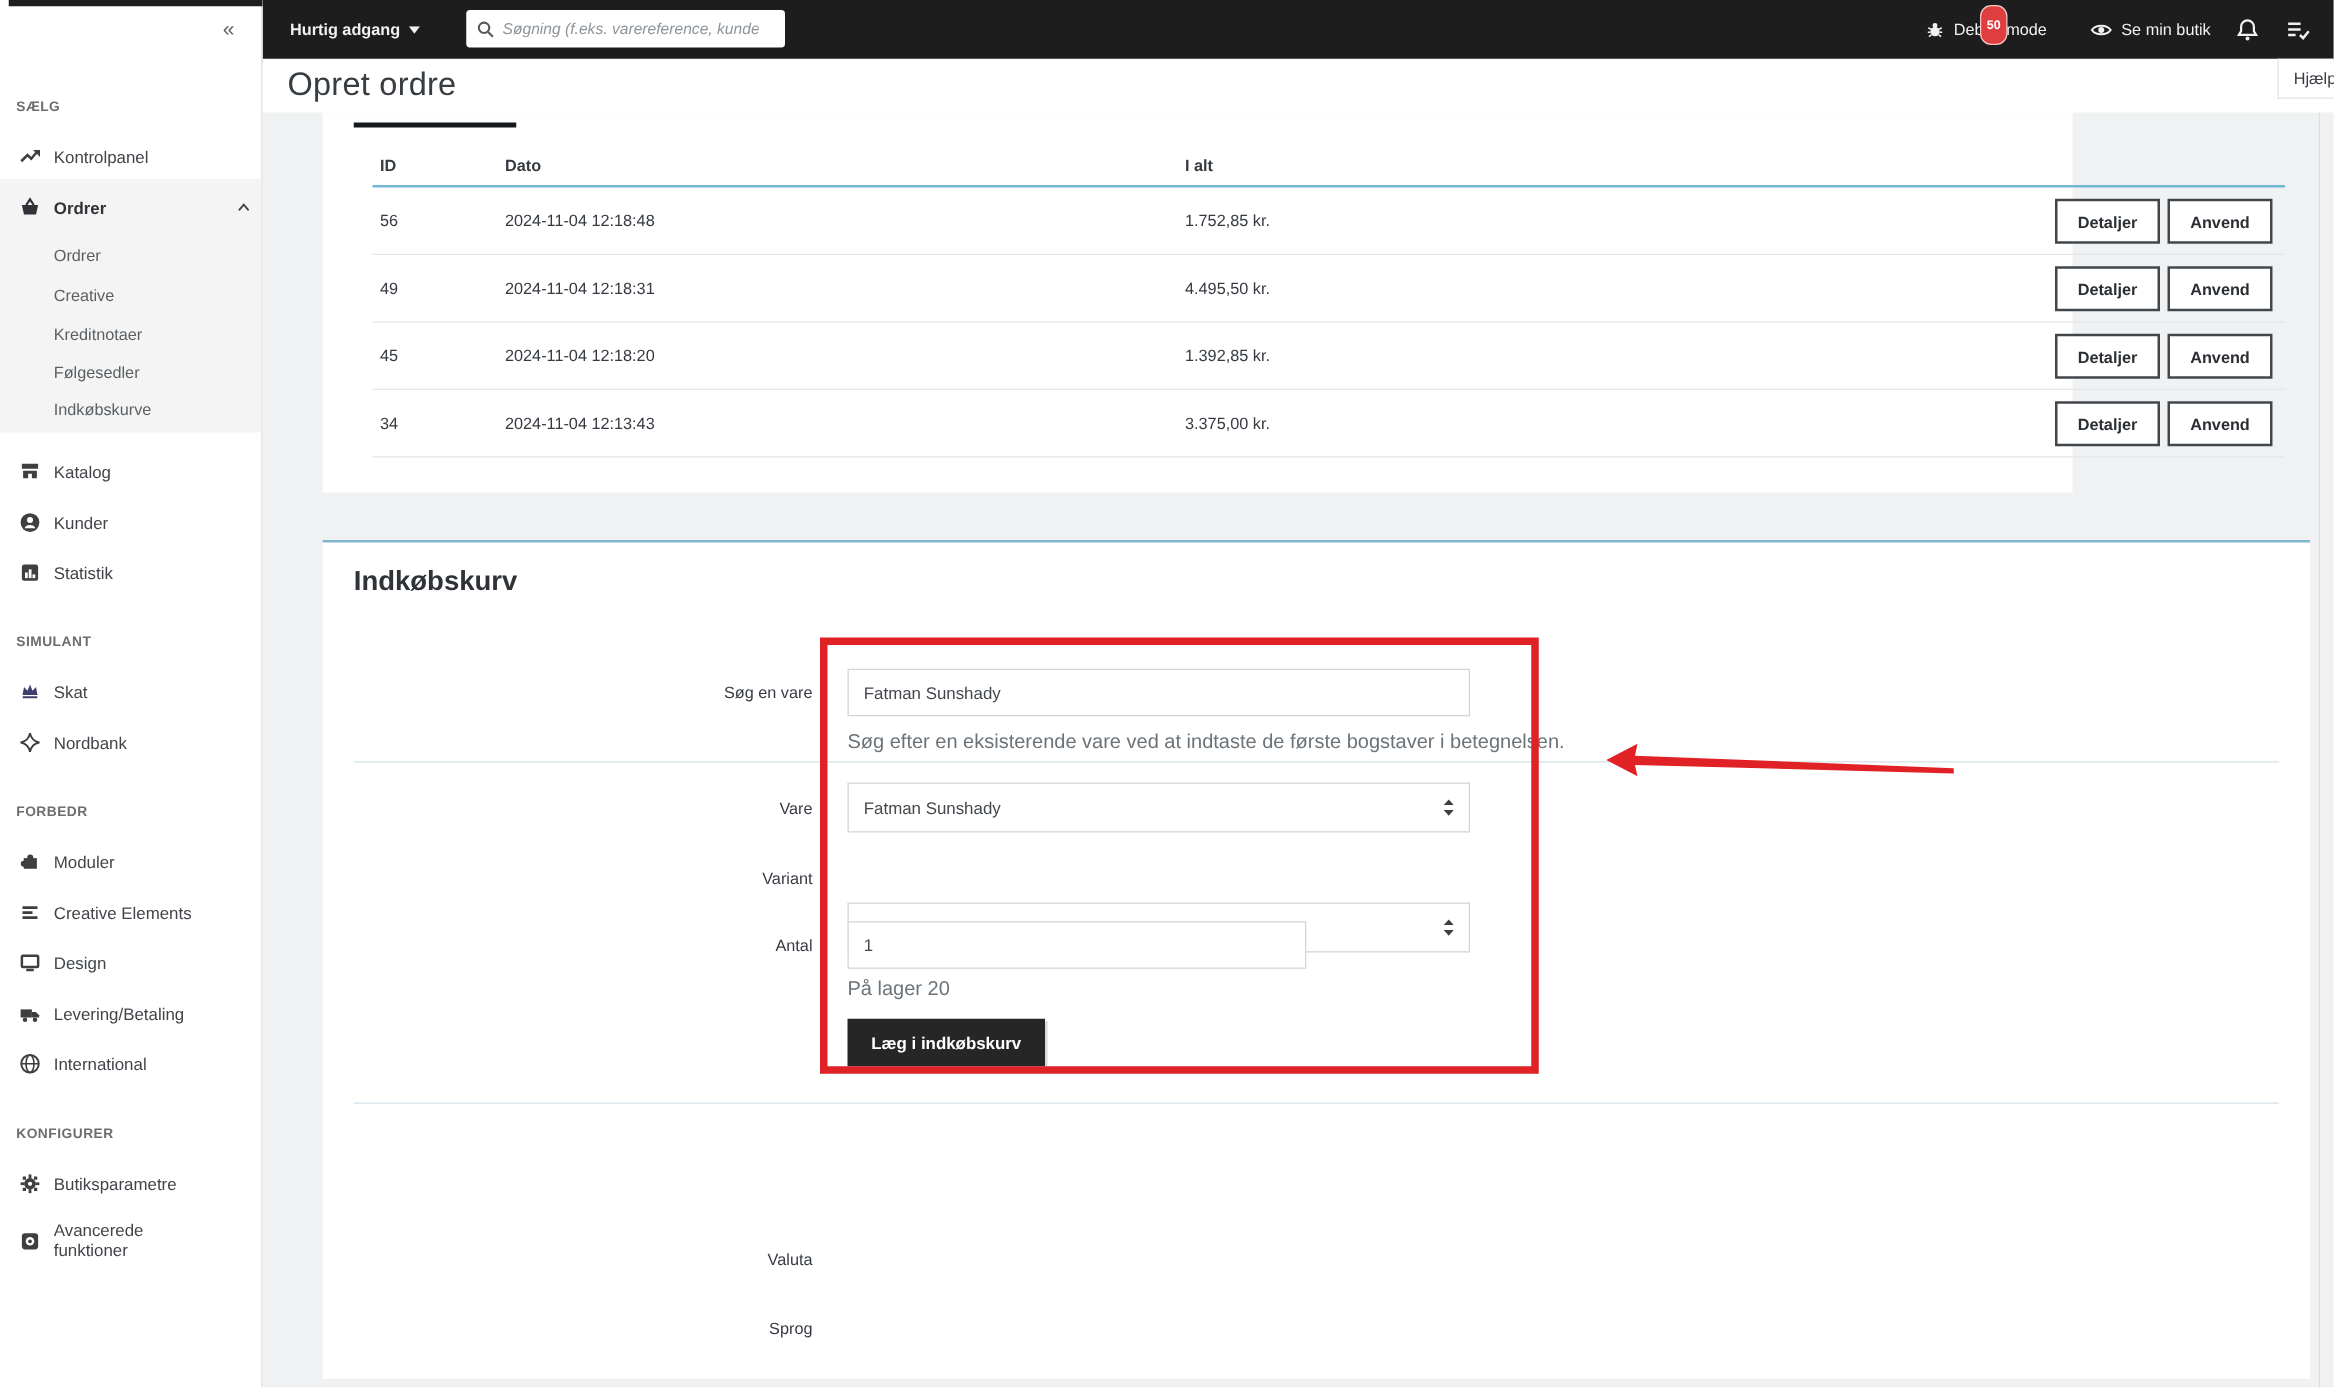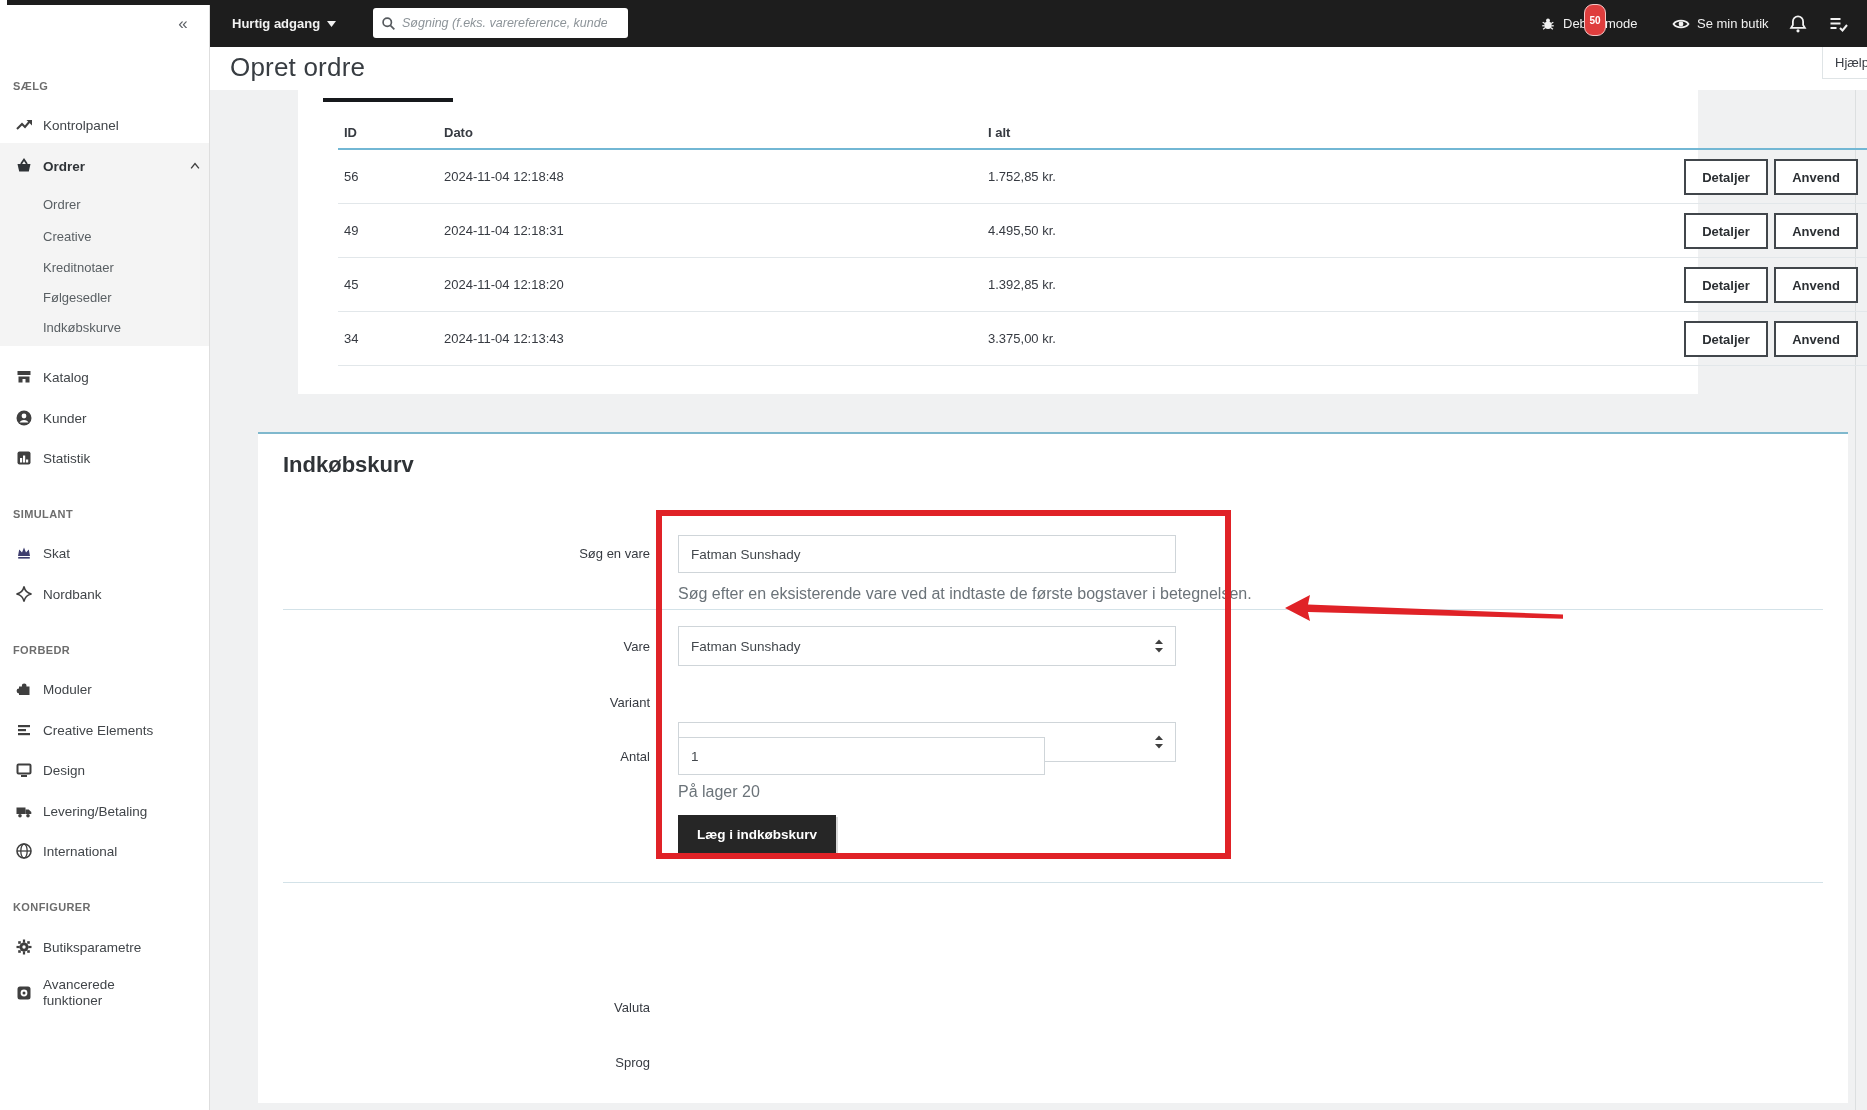--- a/index.html
+++ b/index.html
@@ -36,21 +36,21 @@
   .ssub { position:absolute; left:43px; width:160px; height:26px; display:flex; align-items:center; font-size:13px; color:#595f63; cursor:pointer; }
   #orders-highlight { left:0; top:143px; width:209px; height:203px; background:#f4f4f4; }
   .chev { position:absolute; left:188px; }
   .sicon { width:18px; height:18px; flex:0 0 18px; }
 
   
   #content { left:210px; top:90px; width:1657px; height:1020px; background:#f0f1f2; }
   #gutter-line { left:1855px; top:90px; width:1px; height:1020px; background:#dcdfe0; }
 
   .panel { position:absolute; background:#fff; }
-  #panel-carts { left:258px; top:90px; width:1400px; height:304px;margin-left:40px; }
+  #panel-carts { left:258px; top:90px; width:1400px; height:304px; }
   #tab-underline { position:absolute; left:25px; top:8px; width:130px; height:4px; background:#16191c; }
 
   #cart-table { position:absolute; left:40px; top:25px; width:1530px; }
   .th-row { position:absolute; top:0; left:0; width:1530px; height:35px; border-bottom:2px solid #72b7d4; }
   .th { position:absolute; top:10px; font-size:13px; font-weight:bold; color:#363a41; }
   .tr { position:absolute; left:0; width:1530px; height:54px; border-bottom:1px solid #e2e7ea; }
   .td { position:absolute; top:19px; font-size:13px; color:#363a41; }
   .col-id { left:6px; } .col-date { left:106px; } .col-total { left:630px;padding-left:20px; }
   .row-btn { position:absolute; top:9px; height:36px; background:#fff; border:2px solid #41464b; font-size:13px; font-weight:bold; color:#2b2f33; display:flex; align-items:center; justify-content:center; cursor:pointer; font-family:inherit; }
   .btn-details { left:1346px; width:84px; }

